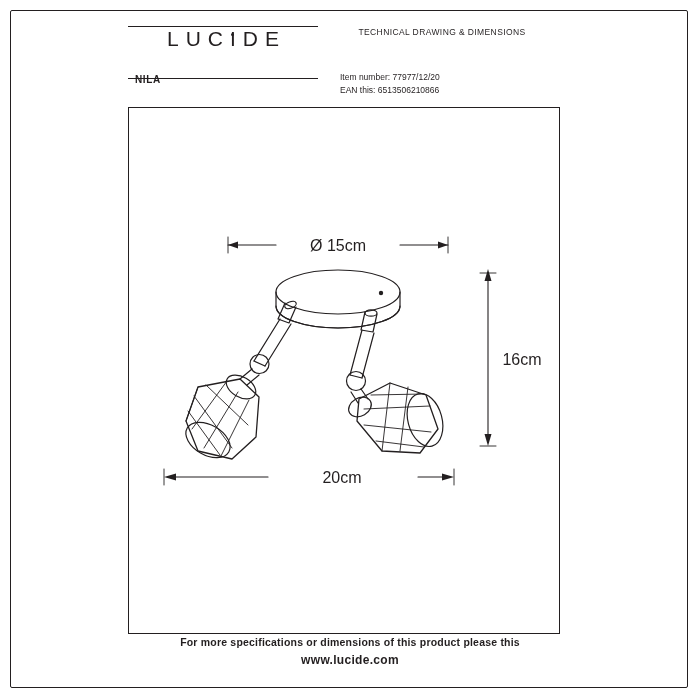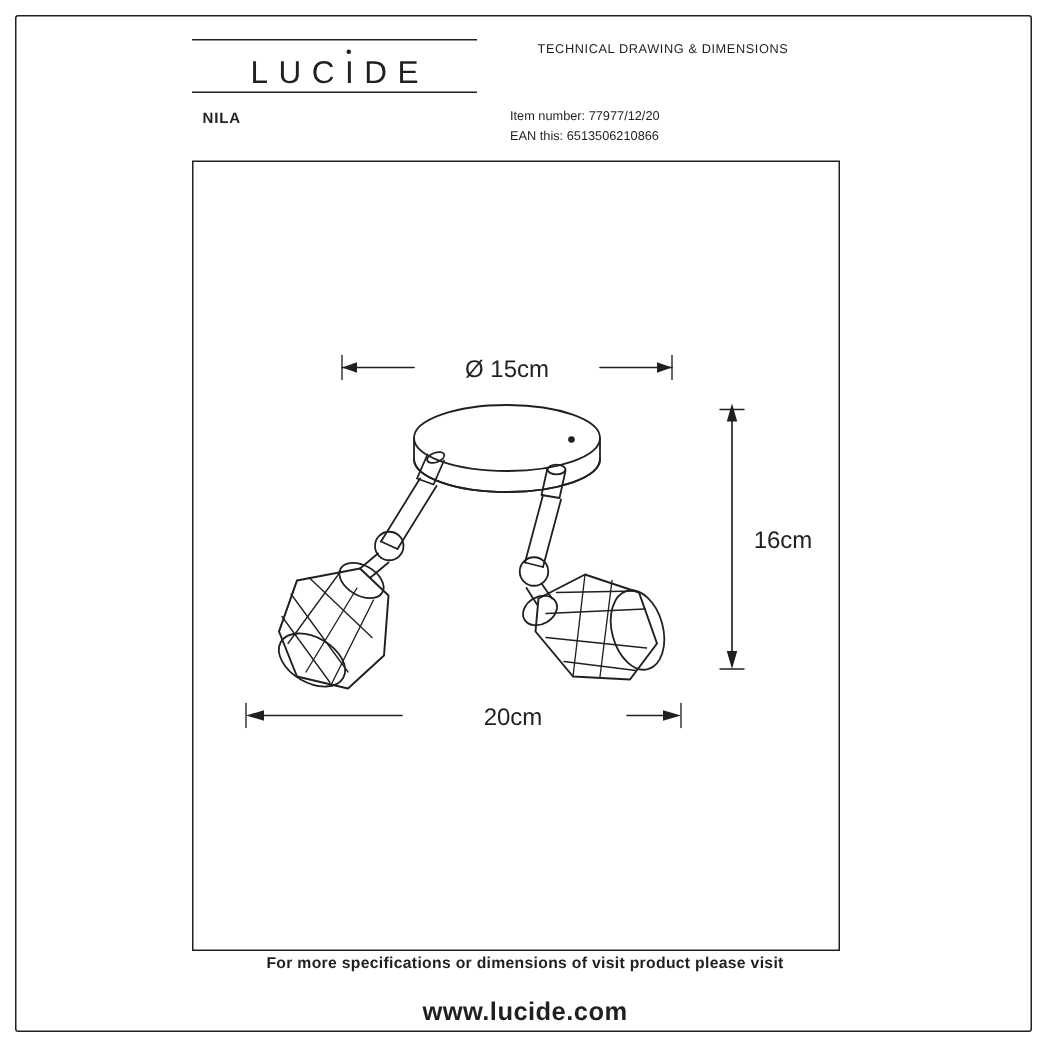--- a/index.html
+++ b/index.html
@@ -28,26 +28,26 @@
     width: 678px; height: 678px;
     border: 1px solid #231f20;
     box-sizing: border-box;
     border-radius: 2px;
   }
 
   
   .logo {
     position: absolute;
     left: 128px; top: 26px;
-    width: 190px; height: 36px;
+    width: 190px; height: 53px;
     border-top: 1.5px solid #231f20;
     border-bottom: 1.5px solid #231f20;
     box-sizing: border-box;
     display: flex;
-    align-items: flex-end;
+    align-items: flex-start;
     justify-content: center;
   }
   .logo-text {
     font-family: "Liberation Sans", sans-serif;
     font-size: 21px;
     font-weight: 400;
     letter-spacing: 7px;
     padding-left: 7px;
     color: #231f20;
   }
@@ -108,22 +108,22 @@
     width: 700px;
     text-align: center;
   }
   .footer-line1 {
     font-size: 10.5px;
     font-weight: bold;
     letter-spacing: 0.2px;
     color: #231f20;
   }
   .footer-line2 {
-    margin-top: 17px;
-    font-size: 17px;
+    margin-top: 5px;
+    font-size: 12px;
     font-weight: bold;
     letter-spacing: 0.3px;
     color: #231f20;
   }
 </style>
 </head>
 <body>
 
 <div class="page">
 
@@ -255,17 +255,17 @@
         <line x1="326" y1="362" x2="326" y2="378" stroke-width="0.9"></line>
       </g>
     </g>
 
     <text x="210" y="144" text-anchor="middle" font-family="Liberation Sans, sans-serif" font-size="16" fill="#231f20">Ø 15cm</text>
     <text x="394" y="258" text-anchor="middle" font-family="Liberation Sans, sans-serif" font-size="16" fill="#231f20">16cm</text>
     <text x="214" y="376" text-anchor="middle" font-family="Liberation Sans, sans-serif" font-size="16" fill="#231f20">20cm</text>
   </svg>
 
   <div class="footer">
-    <div class="footer-line1">For more specifications or dimensions of visit product please visit</div>
+    <div class="footer-line1">For more specifications or dimensions of this product please this</div>
     <div class="footer-line2">www.lucide.com</div>
   </div>
 
 </div>
 
 </body></html>

